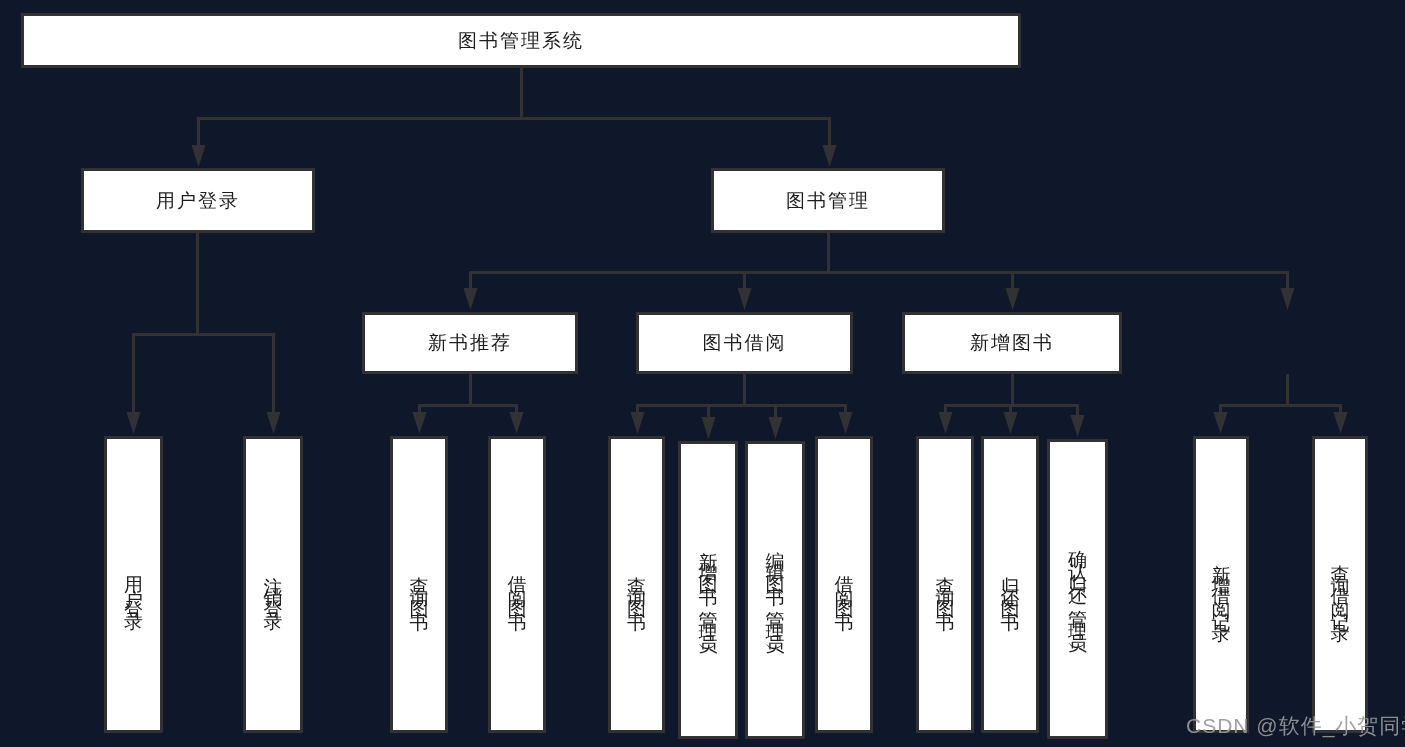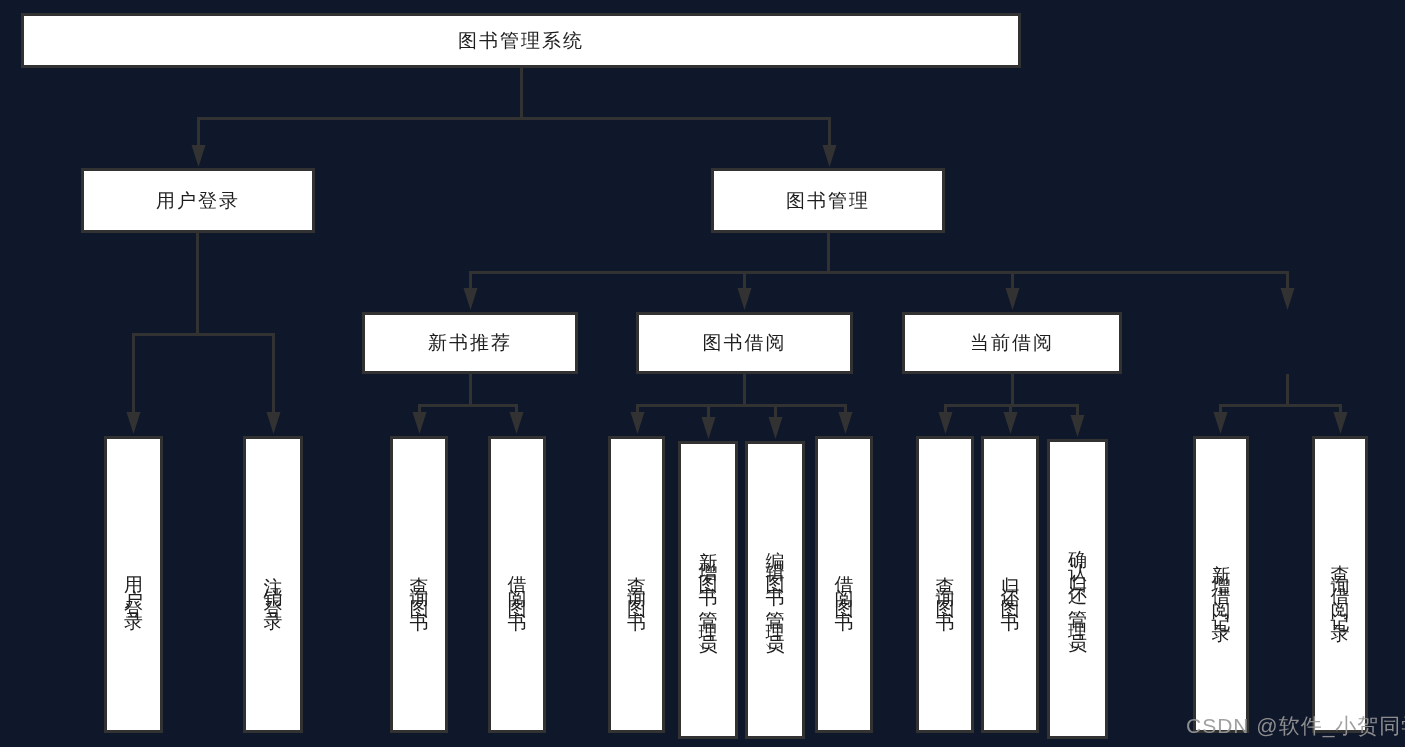--- a/index.html
+++ b/index.html
@@ -101,21 +101,21 @@
     <span class="label">图书管理</span>
   </div>
 
   <div class="box h" style="left:362px;top:312px;width:216px;height:62px">
     <span class="label">新书推荐</span>
   </div>
   <div class="box h" style="left:636px;top:312px;width:217px;height:62px">
     <span class="label">图书借阅</span>
   </div>
   <div class="box h" style="left:902px;top:312px;width:220px;height:62px">
-    <span class="label">当前借阅</span>
+    <span class="label">新增图书</span>
   </div>
 
   <div class="box v" style="left:104px;top:436px;width:59px;height:297px">
     <span class="label">用户登录</span>
   </div>
   <div class="box v" style="left:243px;top:436px;width:60px;height:297px">
     <span class="label">注销登录</span>
   </div>
 
   <div class="box v" style="left:390px;top:436px;width:58px;height:297px">

